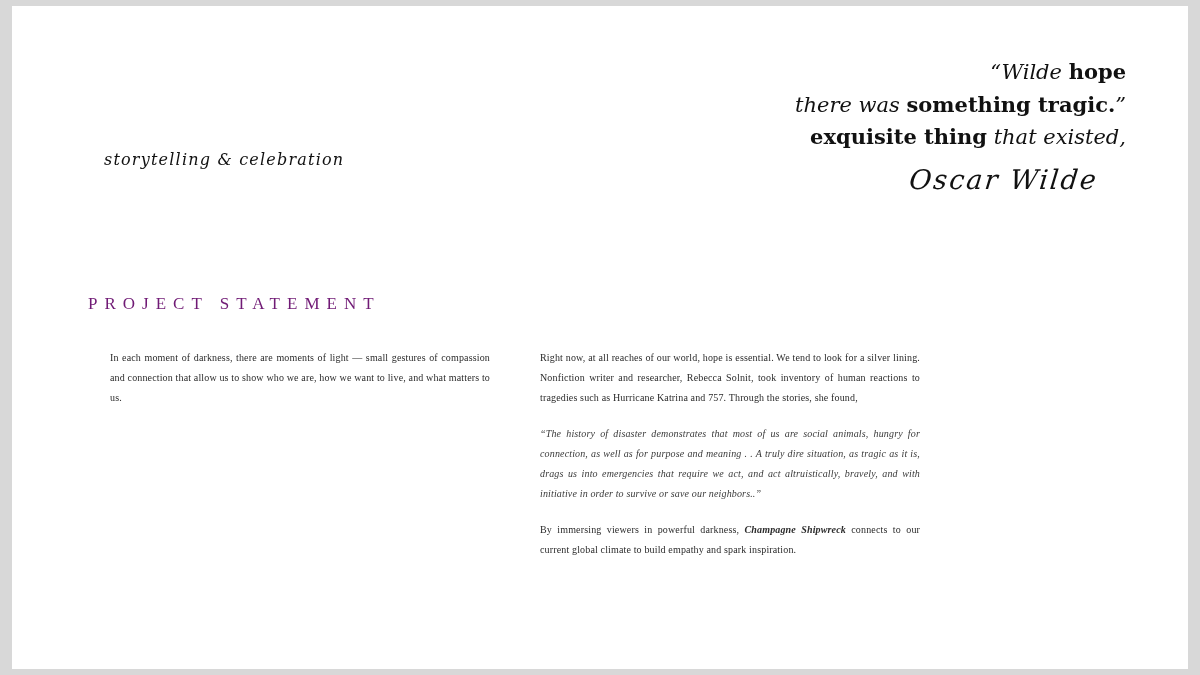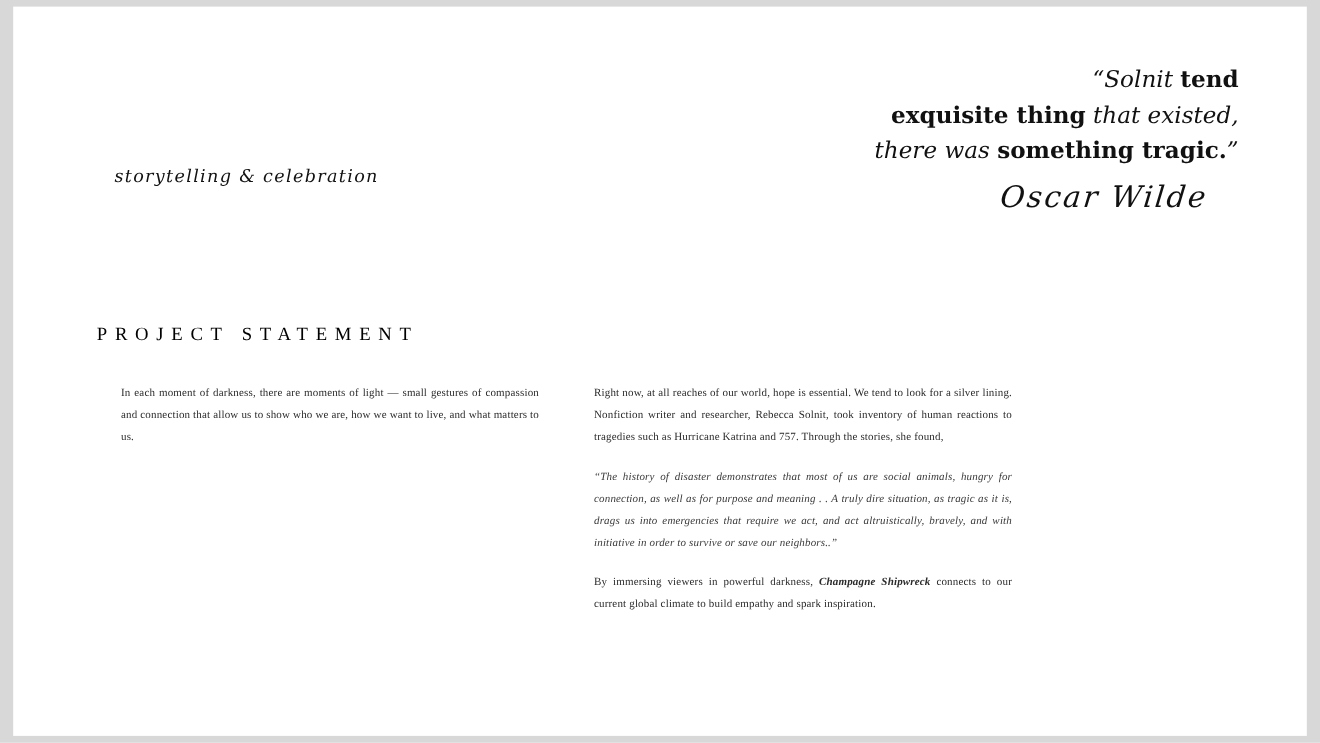--- a/index.html
+++ b/index.html
@@ -48,21 +48,21 @@
     margin-top: 16px;
     margin-left: 20px;
   }
   .section-title {
     position: absolute;
     left: 76px;
     top: 288px;
     font-family: "Liberation Serif", serif;
     font-size: 17px;
     letter-spacing: 7px;
-    color: #000000;
+    color: #701a75;
   }
 
   
   .quote-block {
     position: absolute;
     right: 62px;
     top: 50px;
     width: 420px;
     text-align: right;
   }
@@ -126,27 +126,27 @@
 <div class="page">
 
   <div class="masthead">
     <div class="brand-tagline">storytelling &amp; celebration</div>
   </div>
 
   <div class="section-title">PROJECT STATEMENT</div>
 
   <div class="quote-block">
     <div class="quote-line">
-      <span class="plain">“Solnit </span><span class="em">tend</span>
+      <span class="plain">“Wilde </span><span class="em">hope</span>
+    </div>
+    <div class="quote-line">
+      <span class="plain">there was </span><span class="em">something tragic.</span><span class="plain">”</span>
     </div>
     <div class="quote-line">
       <span class="em">exquisite thing</span><span class="plain"> that existed,</span>
-    </div>
-    <div class="quote-line">
-      <span class="plain">there was </span><span class="em">something tragic.</span><span class="plain">”</span>
     </div>
     <div class="quote-attrib">Oscar Wilde</div>
   </div>
 
   <div class="columns">
 
     <div class="col">
       <p>
         <span>In each moment of darkness, there are moments of light — small gestures of compassion and connection that allow us to show who we are, how we want to live, and what matters to us.</span>
       </p>

